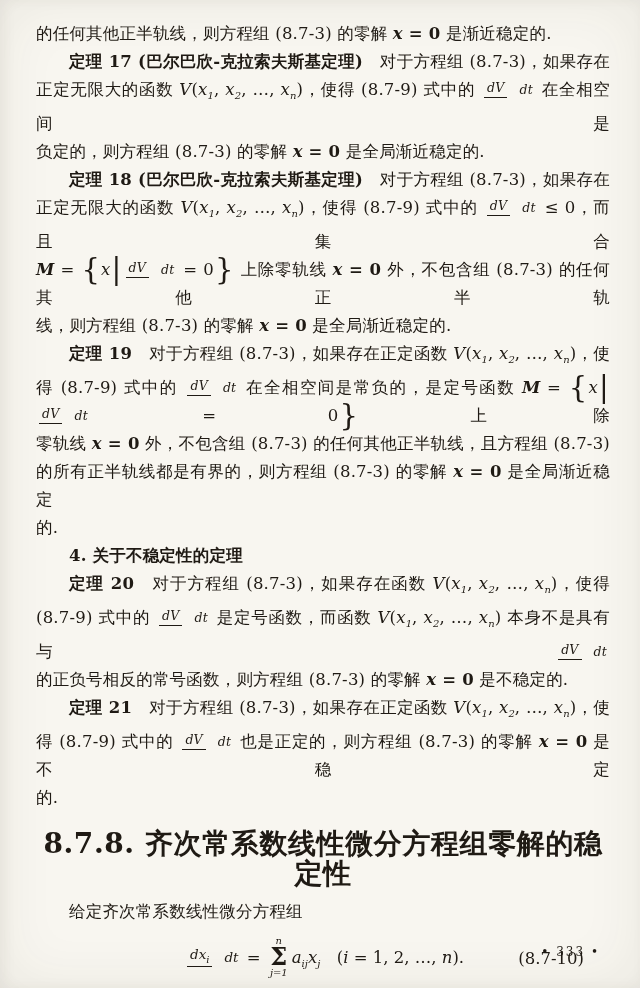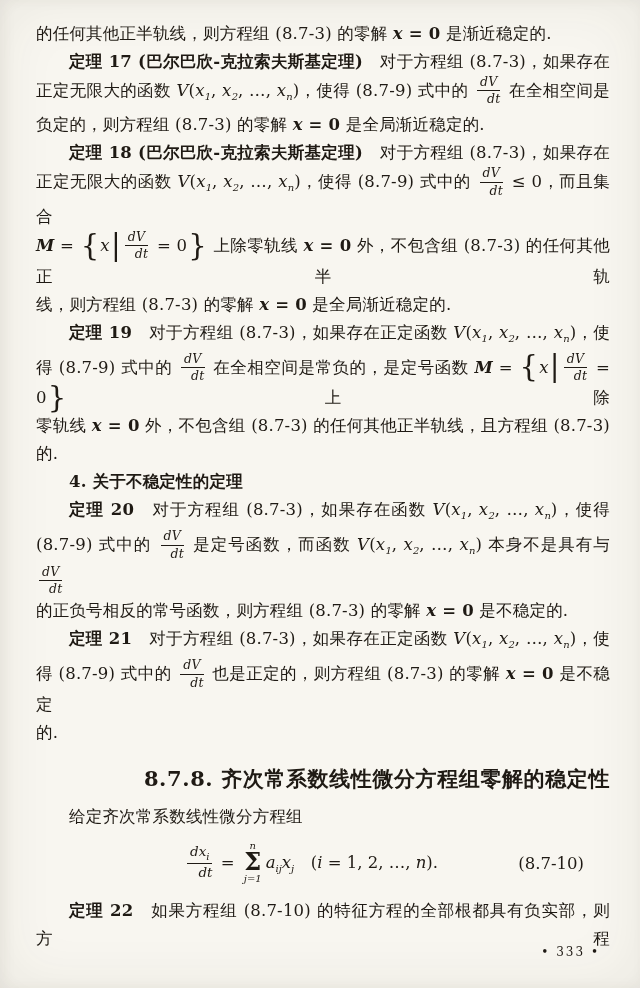--- a/index.html
+++ b/index.html
@@ -27,38 +27,38 @@
   .seg-t{}
   .seg-b{font-weight:700;}
   .seg-m{font-style:italic;font-family:"DejaVu Serif","Liberation Serif",serif;}
   .seg-bm{font-style:italic;font-weight:700;}
   .seg-sub{font-style:italic;font-size:10px;vertical-align:-4px;letter-spacing:0;}
   .seg-big{
     font-size:29px;line-height:0;vertical-align:middle;
     position:relative;top:-2px;font-weight:400;padding:0 1px;
   }
   .frac{
-    display:inline-flex;flex-direction:column;align-items:flex-end;
+    display:inline-flex;align-items:center;
     vertical-align:middle;font-size:12.5px;line-height:1.15;
-    margin:0 3px;text-indent:0;position:relative;top:-1px;
+    margin:0 3px;text-indent:0;position:relative;top:-1px;gap:12px;
   }
   .frac .fnum{border-bottom:1.4px solid #1f1a14;padding:0 3px 1px;}
   .frac .fden{padding-top:1px;}
   .sum{
     display:inline-flex;flex-direction:column;align-items:center;
     vertical-align:middle;line-height:1;margin:0 4px;text-indent:0;
     font-size:10px;font-style:italic;position:relative;top:-1px;
   }
   .sum .sigma{font-size:24px;line-height:0.95;font-style:normal;font-weight:700;}
   .block{margin:0;}
   .subhead .line{font-weight:700;}
   .section{margin:17px 0 9px;}
   .section .line{
-    font-size:21px;font-weight:700;line-height:30px;
-    text-align:right;text-align-last:auto;letter-spacing:0.6px;
+    font-size:28px;font-weight:700;line-height:30px;
+    text-align:center;text-align-last:auto;letter-spacing:0.6px;
   }
   .equation{
     display:flex;align-items:center;position:relative;
     margin:9px 0 11px;padding-left:148px;font-size:16.5px;
     min-height:46px;
   }
   .equation .frac{font-size:13.5px;}
   .eq-tag{position:absolute;right:26px;font-size:16.5px;}
   .footer{
     position:absolute;bottom:29px;right:40px;
@@ -96,20 +96,21 @@
       <div class="block para">
         <div class="line full indent"><span class="seg-b">定理 19</span><span class="seg-t">　对于方程组 (8.7-3)，如果存在正定函数 </span><span class="seg-m">V</span><span class="seg-t">(</span><span class="seg-m">x</span><span class="seg-sub">1</span><span class="seg-t">, </span><span class="seg-m">x</span><span class="seg-sub">2</span><span class="seg-t">, …, </span><span class="seg-m">x</span><span class="seg-sub">n</span><span class="seg-t">)，使</span></div>
         <div class="line full"><span class="seg-t">得 (8.7-9) 式中的 </span><span class="frac">
             <span class="fnum"><span class="seg-m">dV</span></span>
             <span class="fden"><span class="seg-m">dt</span></span>
           </span><span class="seg-t"> 在全相空间是常负的，是定号函数 </span><span class="seg-bm">M</span><span class="seg-t"> = </span><span class="seg-big">{</span><span class="seg-m">x</span><span class="seg-big">|</span><span class="frac">
             <span class="fnum"><span class="seg-m">dV</span></span>
             <span class="fden"><span class="seg-m">dt</span></span>
           </span><span class="seg-t"> = 0</span><span class="seg-big">}</span><span class="seg-t"> 上除</span></div>
         <div class="line full"><span class="seg-t">零轨线 </span><span class="seg-bm">x</span><span class="seg-b"> = 0</span><span class="seg-t"> 外，不包含组 (8.7-3) 的任何其他正半轨线，且方程组 (8.7-3)</span></div>
+        <div class="line full"><span class="seg-t">的所有正半轨线都是有界的，则方程组 (8.7-3) 的零解 </span><span class="seg-bm">x</span><span class="seg-b"> = 0</span><span class="seg-t"> 是全局渐近稳定</span></div>
         <div class="line"><span class="seg-t">的.</span></div>
       </div>
       <div class="block subhead">
         <div class="line indent"><span class="seg-b">4. 关于不稳定性的定理</span></div>
       </div>
       <div class="block para">
         <div class="line full indent"><span class="seg-b">定理 20</span><span class="seg-t">　对于方程组 (8.7-3)，如果存在函数 </span><span class="seg-m">V</span><span class="seg-t">(</span><span class="seg-m">x</span><span class="seg-sub">1</span><span class="seg-t">, </span><span class="seg-m">x</span><span class="seg-sub">2</span><span class="seg-t">, …, </span><span class="seg-m">x</span><span class="seg-sub">n</span><span class="seg-t">)，使得</span></div>
         <div class="line full"><span class="seg-t">(8.7-9) 式中的 </span><span class="frac">
             <span class="fnum"><span class="seg-m">dV</span></span>
             <span class="fden"><span class="seg-m">dt</span></span>

